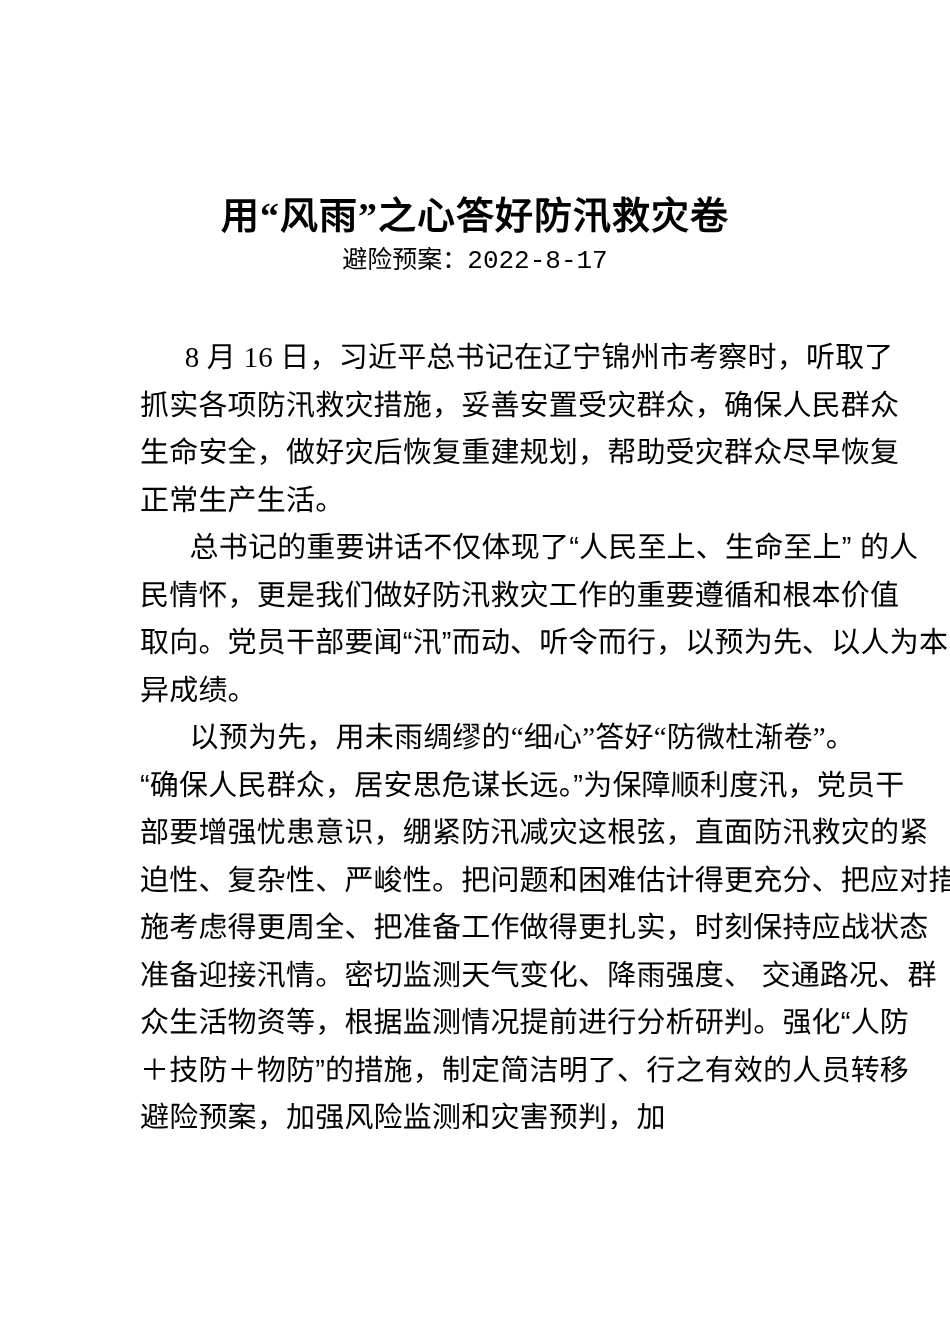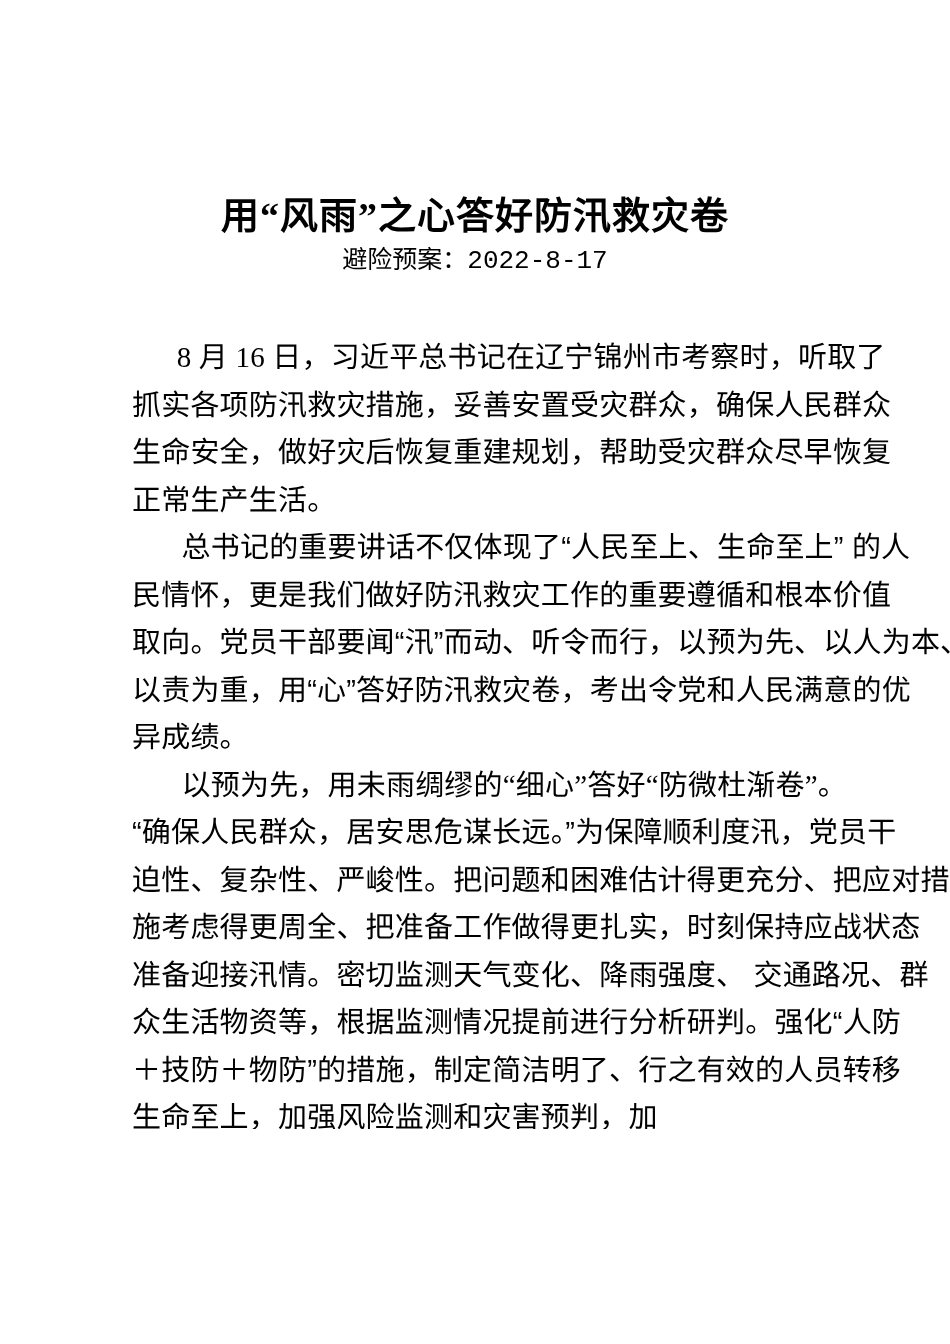--- a/index.html
+++ b/index.html
@@ -45,21 +45,21 @@
     color: #000000;
   }
   .doc-date .date-value {
     font-family: Liberation Mono, monospace;
     font-size: 26px;
   }
 
   
   .body-block {
     position: absolute;
-    left: 132px;
+    left: 140px;
     top: 334px;
     width: 680px;
   }
 
   .body-line {
     font-family: "Liberation Sans", "DejaVu Sans", sans-serif;
     font-size: 29px;
     line-height: 47.5px;
     color: #000000;
     white-space: pre;
@@ -99,27 +99,27 @@
   <div class="body-block">
 
     <div class="body-line serif-lead"><span>      8 月 16 日</span><span class="sans-tail">，习近平总书记在辽宁锦州市考察时，听取了</span></div>
 
     <div class="body-line">抓实各项防汛救灾措施，妥善安置受灾群众，确保人民群众</div>
     <div class="body-line">生命安全，做好灾后恢复重建规划，帮助受灾群众尽早恢复</div>
     <div class="body-line">正常生产生活。</div>
     <div class="body-line">      总书记的重要讲话不仅体现了“人民至上、生命至上” 的人</div>
     <div class="body-line">民情怀，更是我们做好防汛救灾工作的重要遵循和根本价值</div>
     <div class="body-line">取向。党员干部要闻“汛”而动、听令而行，以预为先、以人为本、</div>
-    <div class="body-line">以责为重，用“心”答好防汛救灾卷，考出令党和人民满意的优</div>
     <div class="body-line">异成绩。</div>
 
     <div class="body-line mixed-quote"><span>      以预为先，用未雨绸缪的</span><span class="q">“细心”</span><span>答好</span><span class="q">“防微杜渐卷”</span><span>。</span></div>
 
     <div class="body-line">“确保人民群众，居安思危谋长远。”为保障顺利度汛，党员干</div>
+    <div class="body-line">部要增强忧患意识，绷紧防汛减灾这根弦，直面防汛救灾的紧</div>
     <div class="body-line">迫性、复杂性、严峻性。把问题和困难估计得更充分、把应对措</div>
     <div class="body-line">施考虑得更周全、把准备工作做得更扎实，时刻保持应战状态</div>
     <div class="body-line">准备迎接汛情。密切监测天气变化、降雨强度、 交通路况、群</div>
     <div class="body-line">众生活物资等，根据监测情况提前进行分析研判。强化“人防</div>
     <div class="body-line">＋技防＋物防”的措施，制定简洁明了、行之有效的人员转移</div>
-    <div class="body-line">生命至上，加强风险监测和灾害预判，加</div>
+    <div class="body-line">避险预案，加强风险监测和灾害预判，加</div>
 
   </div>
 </div>
 
 </body></html>

